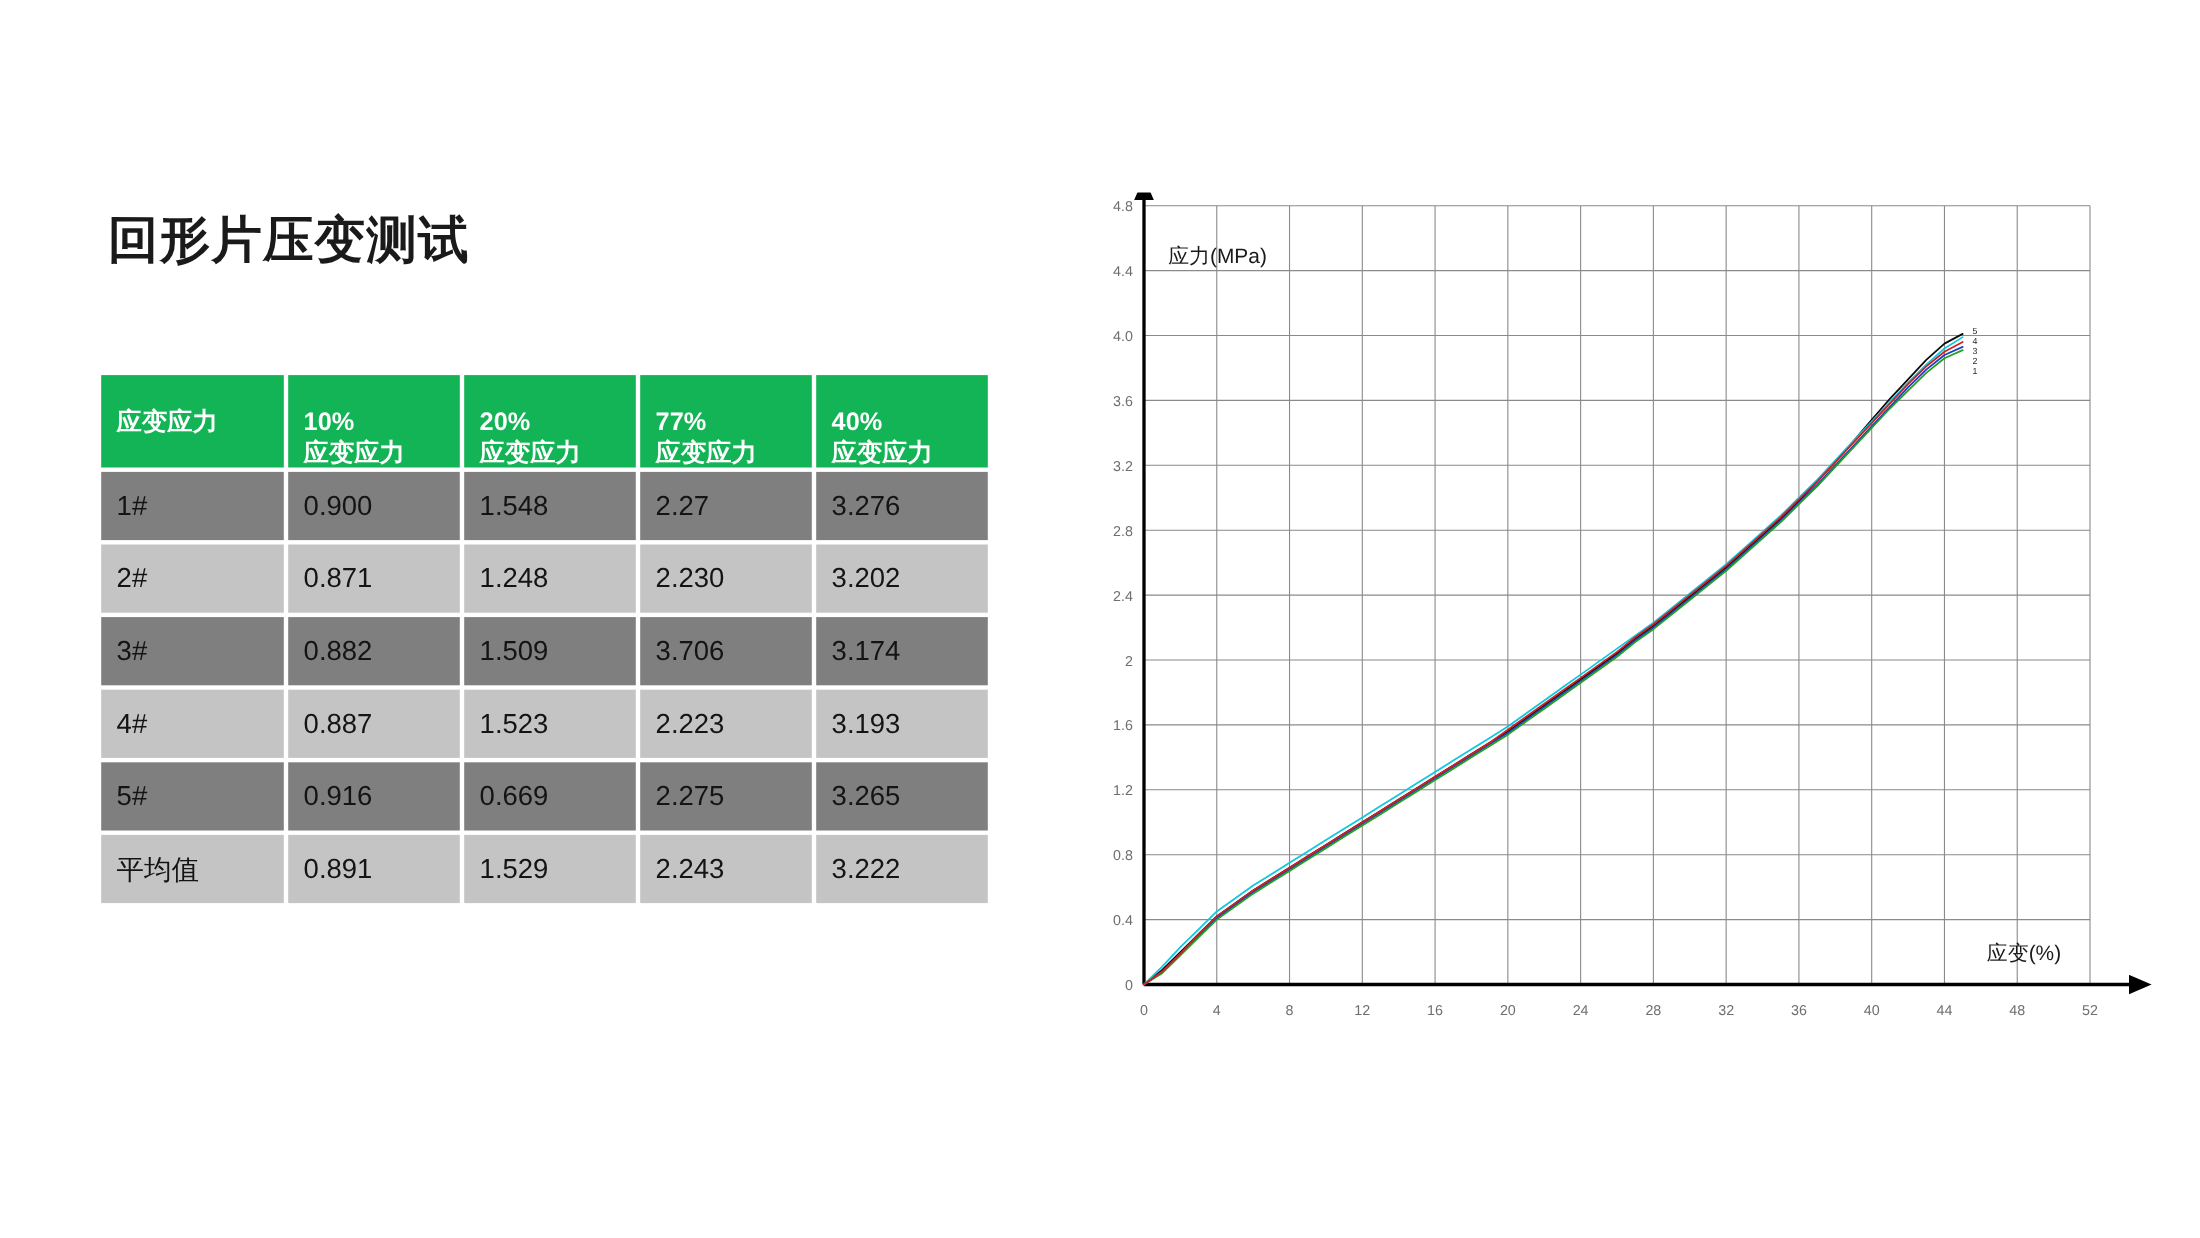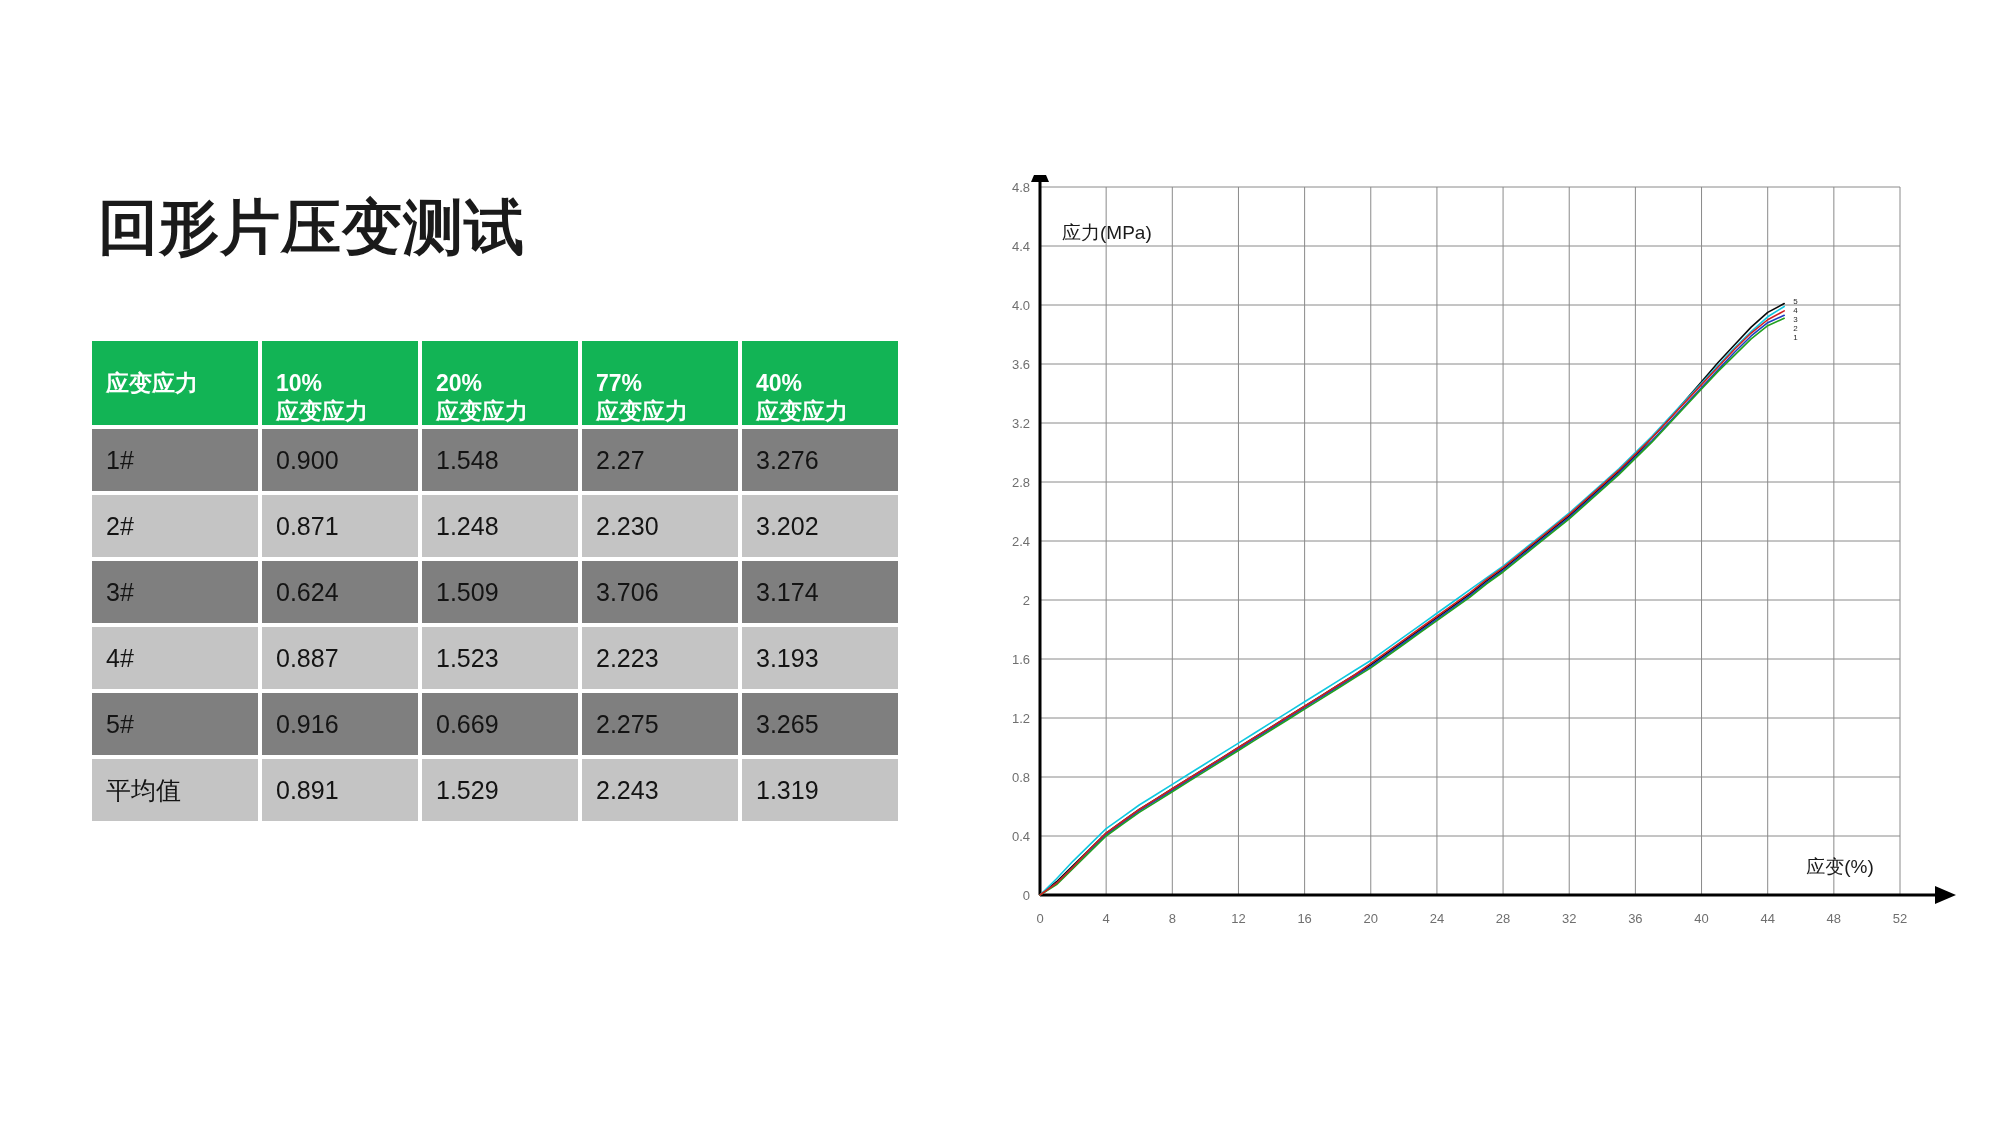--- a/index.html
+++ b/index.html
@@ -13,21 +13,21 @@
     position: relative;
     font-family: "Liberation Sans", "DejaVu Sans", sans-serif;
     overflow: hidden;
   }
 
   
   #slide-title {
     position: absolute;
     left: 98px;
     top: 188px;
-    font-size: 60px;
+    font-size: 46px;
     font-weight: bold;
     color: #1a1a1a;
     letter-spacing: 1px;
     white-space: nowrap;
   }
 
   
   #data-table {
     position: absolute;
     left: 88px;
@@ -126,21 +126,21 @@
     </tr>
     <tr class="row-light">
       <td class="col-name">2#</td>
       <td class="col-val">0.871</td>
       <td class="col-val">1.248</td>
       <td class="col-val">2.230</td>
       <td class="col-val">3.202</td>
     </tr>
     <tr class="row-dark">
       <td class="col-name">3#</td>
-      <td class="col-val">0.624</td>
+      <td class="col-val">0.882</td>
       <td class="col-val">1.509</td>
       <td class="col-val">3.706</td>
       <td class="col-val">3.174</td>
     </tr>
     <tr class="row-light">
       <td class="col-name">4#</td>
       <td class="col-val">0.887</td>
       <td class="col-val">1.523</td>
       <td class="col-val">2.223</td>
       <td class="col-val">3.193</td>
@@ -150,21 +150,21 @@
       <td class="col-val">0.916</td>
       <td class="col-val">0.669</td>
       <td class="col-val">2.275</td>
       <td class="col-val">3.265</td>
     </tr>
     <tr class="row-light">
       <td class="col-name">平均值</td>
       <td class="col-val">0.891</td>
       <td class="col-val">1.529</td>
       <td class="col-val">2.243</td>
-      <td class="col-val">1.319</td>
+      <td class="col-val">3.222</td>
     </tr>
   </tbody>
 </table>
 
 <div id="chart-area">
   <svg id="chart-svg" width="980" height="790" viewBox="0 0 980 790">
     <g id="grid-layer">
         <line x1="106.15384615384616" y1="12" x2="106.15384615384616" y2="720" stroke="#8a8a8a" stroke-width="1"></line>
         <line x1="172.30769230769232" y1="12" x2="172.30769230769232" y2="720" stroke="#8a8a8a" stroke-width="1"></line>
         <line x1="238.46153846153848" y1="12" x2="238.46153846153848" y2="720" stroke="#8a8a8a" stroke-width="1"></line>

